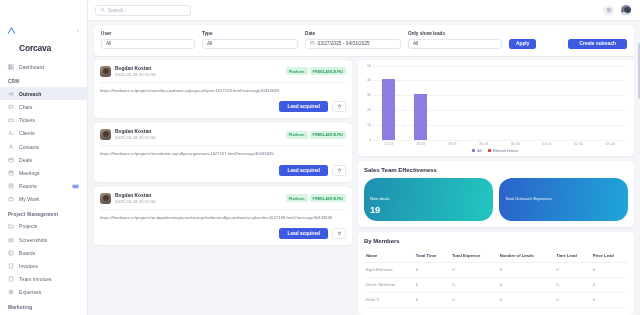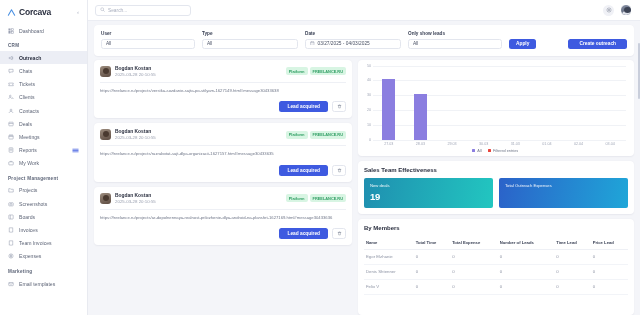--- a/index.html
+++ b/index.html
@@ -19,21 +19,21 @@
     display:flex; flex-direction:column;
     overflow:hidden; position:relative;
   }
   .brand {
     display:flex; align-items:center; gap:3px;
     padding:7px 6px 7px 7px;
   }
   .brand-mark { width:9px; height:9px; flex:0 0 9px; }
   .brand-name {
     font-size:8.5px; font-weight:700; letter-spacing:-.2px;
-    color:#2b3040; flex:1;
+    color:#2b3040; flex:1;margin-top:36px;
   }
   .brand-collapse { font-size:6px; color:#aab0c0; padding-right:2px; }
 
   .nav-section {
     font-size:4.6px; font-weight:700; letter-spacing:.3px;
     color:#5c6477; padding:6px 8px 3px 8px; text-transform:none;
   }
   .nav-item {
     display:flex; align-items:center; gap:5px;
     padding:3.6px 8px; color:#5f6678; font-size:5.1px;
@@ -159,21 +159,21 @@
   .xaxis { display:flex; padding-left:11px; padding-right:2px; margin-top:2px; }
   .xlab { flex:1; text-align:center; font-size:3.7px; color:#a2a8b8; }
   .legend { display:flex; justify-content:center; gap:6px; margin-top:3px; }
   .lg { display:flex; align-items:center; gap:2px; font-size:3.8px; color:#6f7688; }
   .sw { width:3.5px; height:3.5px; border-radius:.5px; }
 
   
   .eff-card { background:#fff; border-radius:4px; padding:6px; box-shadow:0 .5px 1.5px rgba(30,40,70,.06); }
   .sec-title { font-size:6px; font-weight:700; color:#2b3040; margin-bottom:5px; }
   .stats { display:flex; gap:6px; }
-  .stat { flex:1; border-radius:2px; padding:5px 6px 6px 6px; color:#fff; }
+  .stat { flex:1; border-radius:13px; padding:18px 6px 6px 6px; color:#fff; }
   .stat-a { background:linear-gradient(100deg,#1f8fb0,#22c6c0); }
   .stat-b { background:linear-gradient(100deg,#2b62c9,#1fa6d8); }
   .stat-l { font-size:4.2px; opacity:.95; }
   .stat-v { font-size:9.5px; font-weight:700; margin-top:3px; letter-spacing:-.2px; }
 
   
   .mem-card { background:#fff; border-radius:4px; padding:6px 6px 2px 6px; box-shadow:0 .5px 1.5px rgba(30,40,70,.06); flex:1; overflow:hidden; }
   table { width:100%; border-collapse:collapse; }
   th {
     text-align:left; font-size:4.2px; font-weight:700; color:#3b4256;

